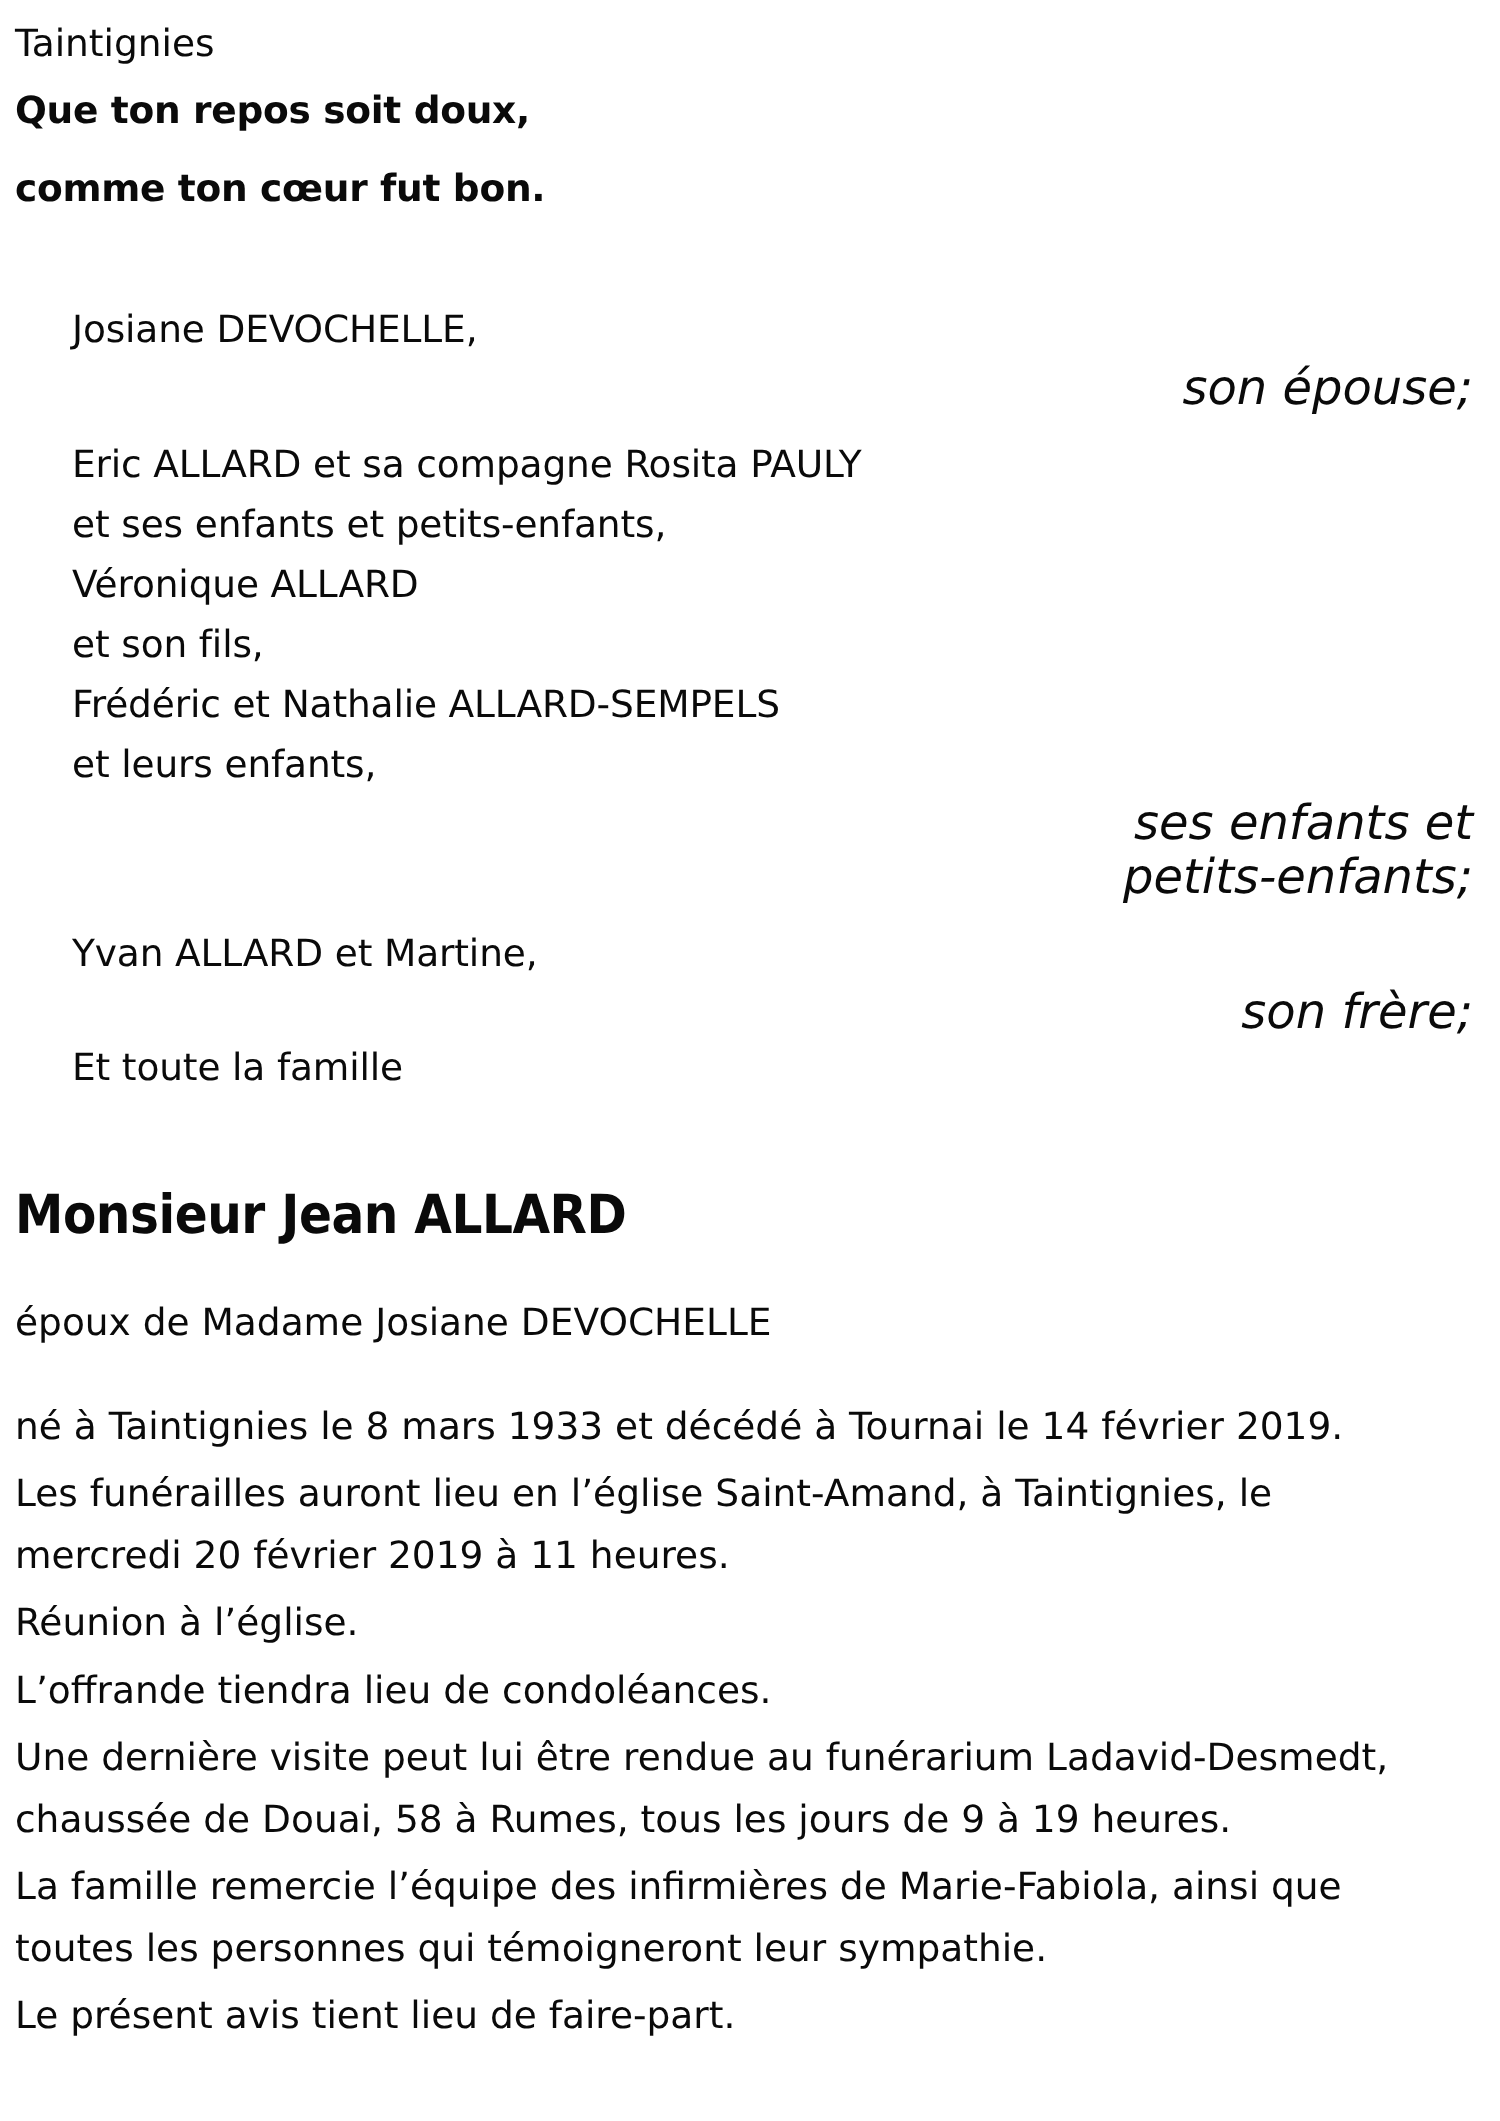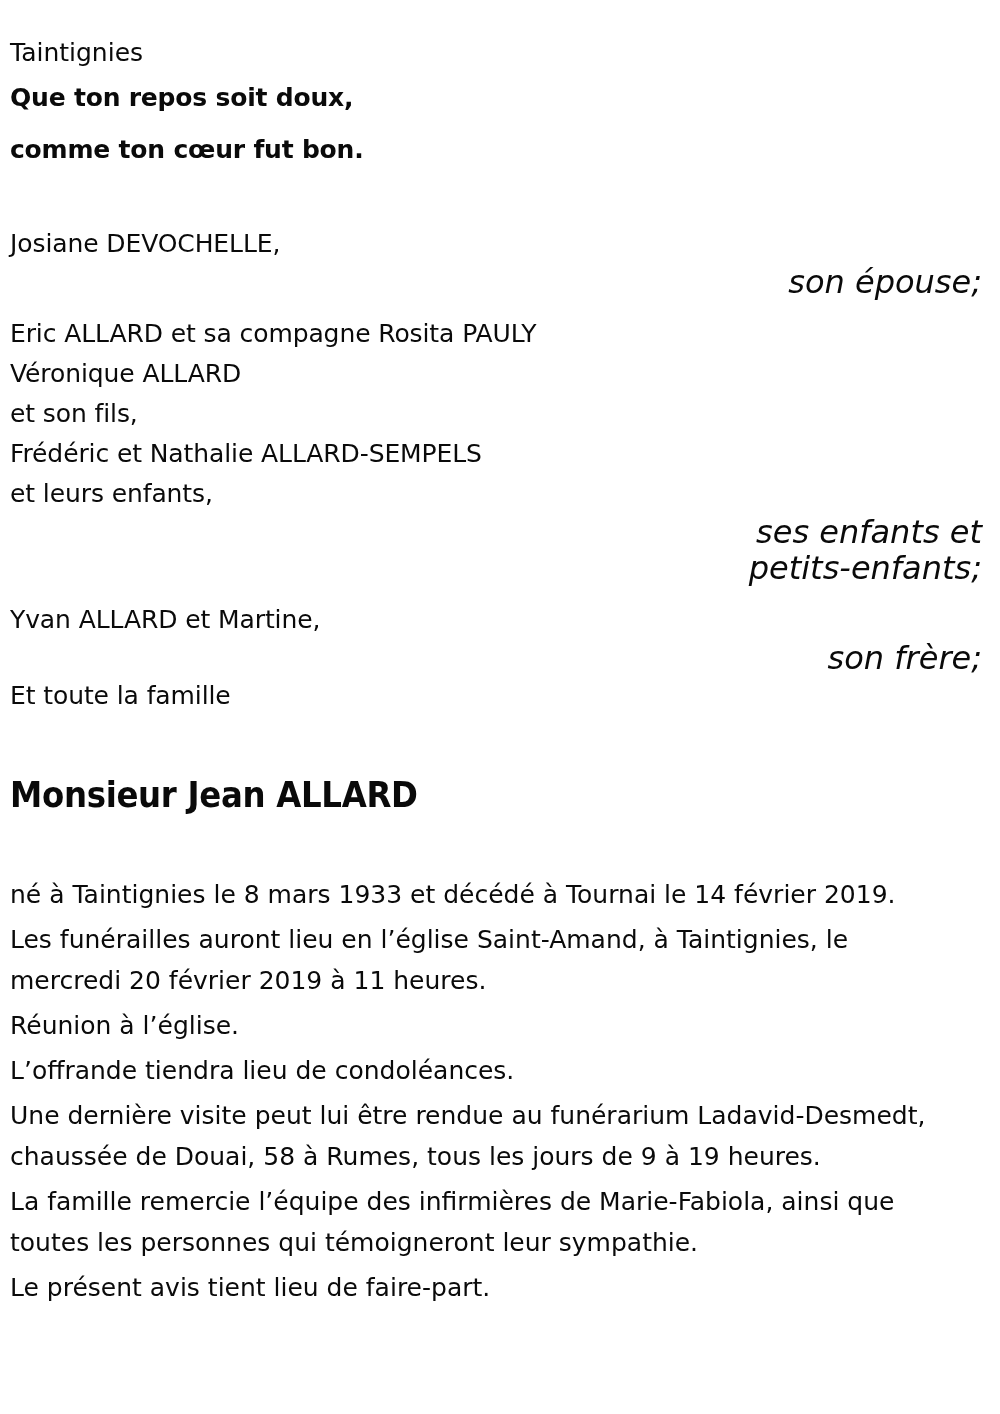--- a/index.html
+++ b/index.html
@@ -19,26 +19,26 @@
     box-sizing: border-box;
     padding: 10px 10px 0 10px;
     overflow: hidden;
   }
 
   .line {
     font-size: 25px;
     line-height: 40px;
     letter-spacing: -0.1px;
     white-space: pre-wrap;
+    margin-left: 38px;
   }
 
   .locality {
     font-size: 25px;
     line-height: 38px;
-    margin-top: 24px;
   }
 
   .verse {
     font-size: 25px;
     font-weight: bold;
     line-height: 52px;
     letter-spacing: -0.2px;
   }
 
   .gap-after-verse { height: 48px; }
@@ -90,20 +90,21 @@
 
   <div class="name-block">
     <div class="line">Josiane DEVOCHELLE,</div>
     <div class="rel">son épouse;</div>
   </div>
 
   <div class="gap-sm"></div>
 
   <div class="name-block">
     <div class="line">Eric ALLARD et sa compagne Rosita PAULY</div>
+    <div class="line">et ses enfants et petits-enfants,</div>
     <div class="line">Véronique ALLARD</div>
     <div class="line">et son fils,</div>
     <div class="line">Frédéric et Nathalie ALLARD-SEMPELS</div>
     <div class="line">et leurs enfants,</div>
     <div class="rel">ses enfants et</div>
     <div class="rel">petits-enfants;</div>
   </div>
 
   <div class="gap-sm"></div>
 
@@ -116,20 +117,21 @@
 
   <div class="gap-md"></div>
 
 
   <div class="gap-md"></div>
 
   <div class="deceased">Monsieur Jean ALLARD</div>
 
   <div class="gap-md"></div>
 
+  <div class="spouse-line">époux de Madame Josiane DEVOCHELLE</div>
 
   <div class="gap-md"></div>
 
   <div class="para">né à Taintignies le 8 mars 1933 et décédé à Tournai le 14 février 2019.</div>
   <div class="para">Les funérailles auront lieu en l’église Saint-Amand, à Taintignies, le
 mercredi 20 février 2019 à 11 heures.</div>
   <div class="para">Réunion à l’église.</div>
   <div class="para">L’offrande tiendra lieu de condoléances.</div>
   <div class="para">Une dernière visite peut lui être rendue au funérarium Ladavid-Desmedt,
 chaussée de Douai, 58 à Rumes, tous les jours de 9 à 19 heures.</div>

